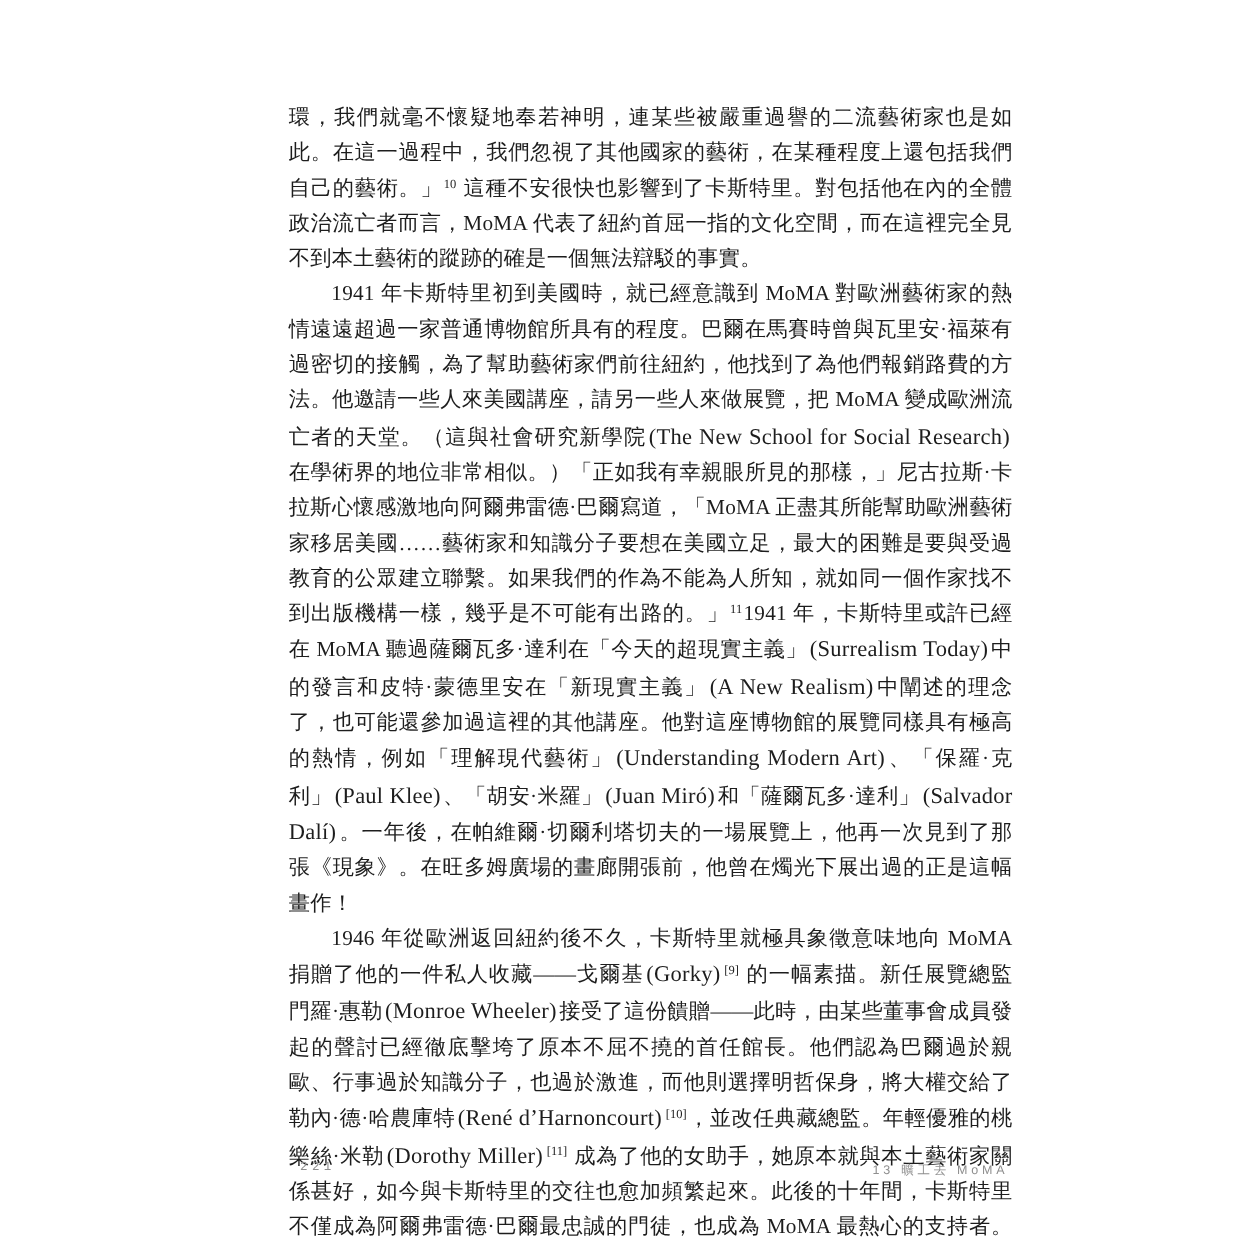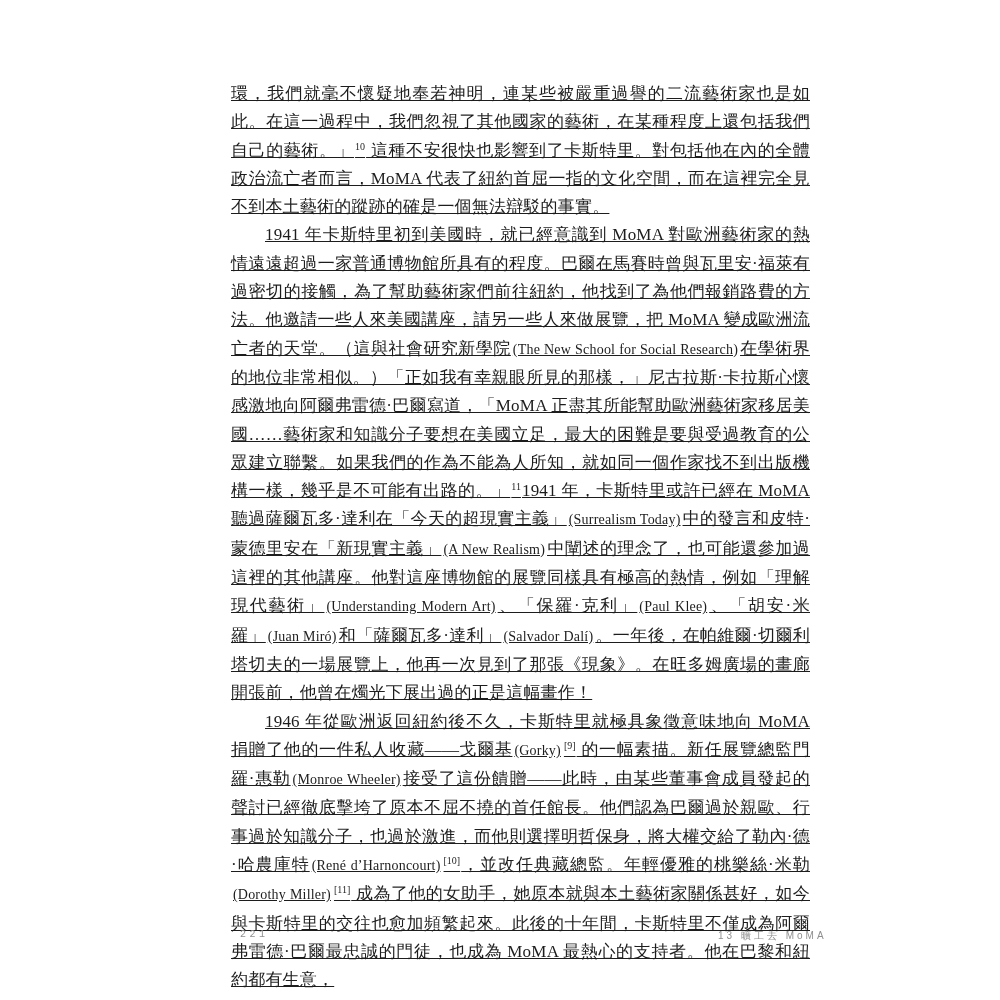--- a/index.html
+++ b/index.html
@@ -25,30 +25,29 @@
     top: 80px;
     width: 579px;
     font-size: 17px;
     line-height: 28.3px;
     color: #1d1d1d;
     text-align: justify;
   }
   .para {
     margin: 0;
     padding: 0;
-    text-decoration: underline;
   }
   .para.indent {
     text-indent: 2em;
   }
   .cjk {
     letter-spacing: 0.2px;
   }
   .lat {
-    font-size: 14px;
+    font-size: 18px;
     letter-spacing: 0.2px;
     margin: 12px 2px;
     white-space: normal;
   }
   .sup {
     font-size: 10px;
     line-height: 0;
     position: relative;
     top: -6px;
     margin: 0 1px;
@@ -64,21 +63,20 @@
   }
   .footer-chapter {
     position: absolute;
     left: 698px;
     top: 929px;
     font-family: "Liberation Sans", "DejaVu Sans", sans-serif;
     font-size: 10px;
     letter-spacing: 3px;
     color: #8f8f8f;
     white-space: nowrap;
-    margin-left: 20px;
   }
 </style>
 </head>
 <body>
 
 <div class="book-page">
   <div class="text-block">
       <p class="para"><span class="cjk">環，我們就毫不懷疑地奉若神明，連某些被嚴重過譽的二流藝術家也是如此。在這一過程中，我們忽視了其他國家的藝術，在某種程度上還包括我們自己的藝術。」</span><span class="sup">10</span><span class="cjk"> 這種不安很快也影響到了卡斯特里。對包括他在內的全體政治流亡者而言，MoMA 代表了紐約首屈一指的文化空間，而在這裡完全見不到本土藝術的蹤跡的確是一個無法辯駁的事實。</span></p>
       <p class="para indent"><span class="cjk">1941 年卡斯特里初到美國時，就已經意識到 MoMA 對歐洲藝術家的熱情遠遠超過一家普通博物館所具有的程度。巴爾在馬賽時曾與瓦里安·福萊有過密切的接觸，為了幫助藝術家們前往紐約，他找到了為他們報銷路費的方法。他邀請一些人來美國講座，請另一些人來做展覽，把 MoMA 變成歐洲流亡者的天堂。（這與社會研究新學院</span><span class="lat">(The New School for Social Research)</span><span class="cjk">在學術界的地位非常相似。）「正如我有幸親眼所見的那樣，」尼古拉斯·卡拉斯心懷感激地向阿爾弗雷德·巴爾寫道，「MoMA 正盡其所能幫助歐洲藝術家移居美國……藝術家和知識分子要想在美國立足，最大的困難是要與受過教育的公眾建立聯繫。如果我們的作為不能為人所知，就如同一個作家找不到出版機構一樣，幾乎是不可能有出路的。」</span><span class="sup">11</span><span class="cjk">1941 年，卡斯特里或許已經在 MoMA 聽過薩爾瓦多·達利在「今天的超現實主義」</span><span class="lat">(Surrealism Today)</span><span class="cjk">中的發言和皮特·蒙德里安在「新現實主義」</span><span class="lat">(A New Realism)</span><span class="cjk">中闡述的理念了，也可能還參加過這裡的其他講座。他對這座博物館的展覽同樣具有極高的熱情，例如「理解現代藝術」</span><span class="lat">(Understanding Modern Art)</span><span class="cjk">、「保羅·克利」</span><span class="lat">(Paul Klee)</span><span class="cjk">、「胡安·米羅」</span><span class="lat">(Juan Miró)</span><span class="cjk">和「薩爾瓦多·達利」</span><span class="lat">(Salvador Dalí)</span><span class="cjk">。一年後，在帕維爾·切爾利塔切夫的一場展覽上，他再一次見到了那張《現象》。在旺多姆廣場的畫廊開張前，他曾在燭光下展出過的正是這幅畫作！</span></p>
       <p class="para indent"><span class="cjk">1946 年從歐洲返回紐約後不久，卡斯特里就極具象徵意味地向 MoMA 捐贈了他的一件私人收藏——戈爾基</span><span class="lat">(Gorky)</span><span class="sup">[9]</span><span class="cjk"> 的一幅素描。新任展覽總監門羅·惠勒</span><span class="lat">(Monroe Wheeler)</span><span class="cjk">接受了這份饋贈——此時，由某些董事會成員發起的聲討已經徹底擊垮了原本不屈不撓的首任館長。他們認為巴爾過於親歐、行事過於知識分子，也過於激進，而他則選擇明哲保身，將大權交給了勒內·德·哈農庫特</span><span class="lat">(René d’Harnoncourt)</span><span class="sup">[10]</span><span class="cjk">，並改任典藏總監。年輕優雅的桃樂絲·米勒</span><span class="lat">(Dorothy Miller)</span><span class="sup">[11]</span><span class="cjk"> 成為了他的女助手，她原本就與本土藝術家關係甚好，如今與卡斯特里的交往也愈加頻繁起來。此後的十年間，卡斯特里不僅成為阿爾弗雷德·巴爾最忠誠的門徒，也成為 MoMA 最熱心的支持者。他在巴黎和紐約都有生意，</span></p>

